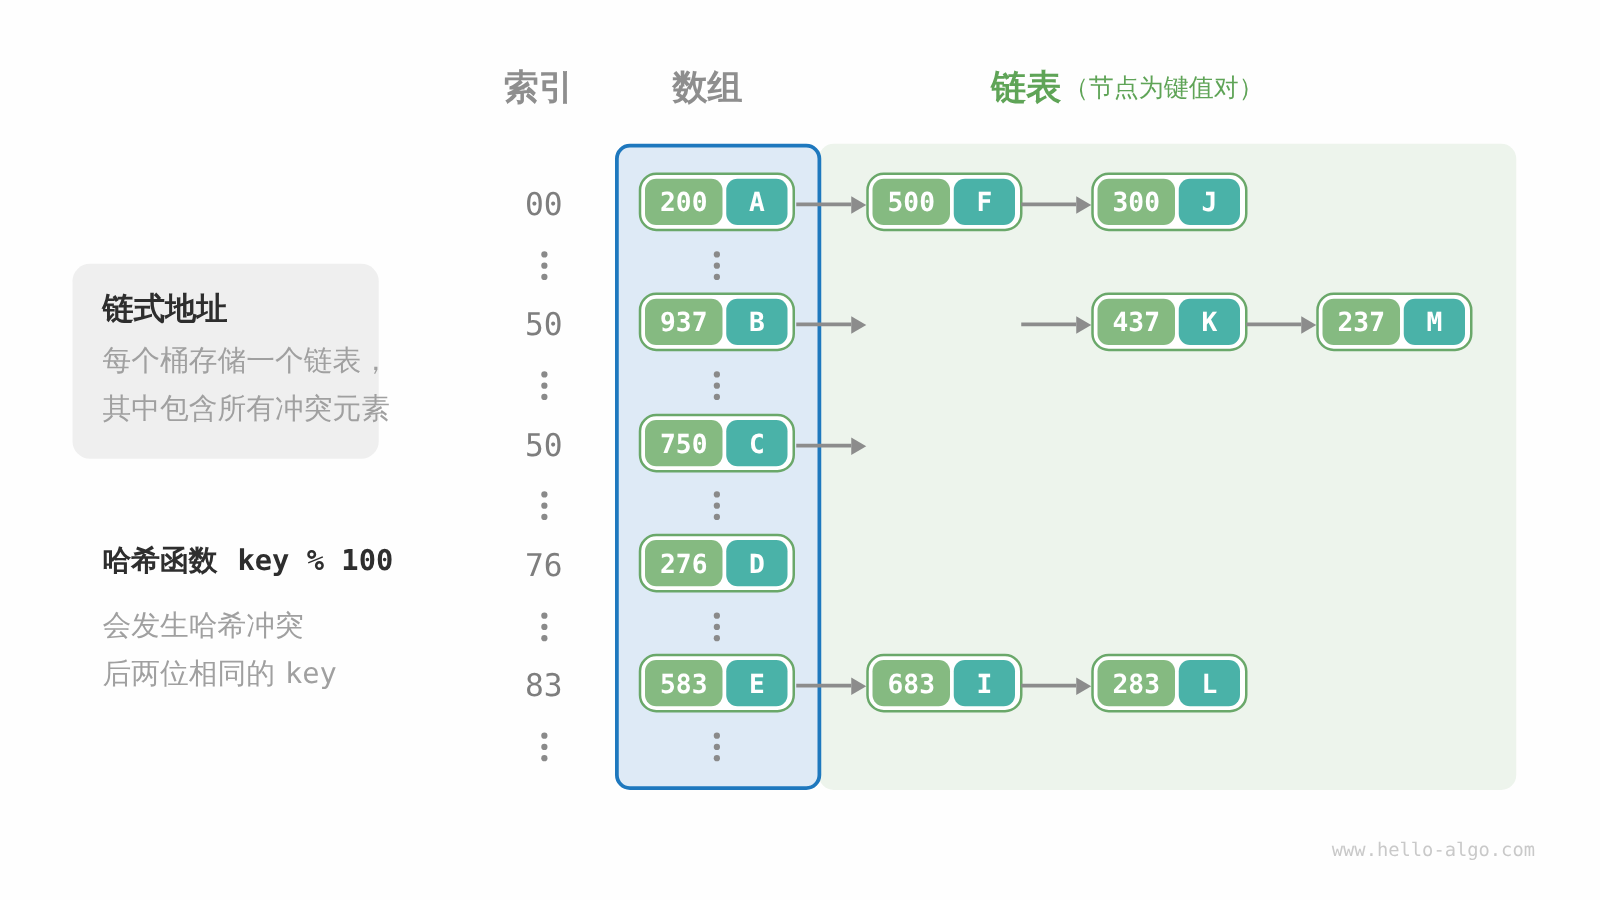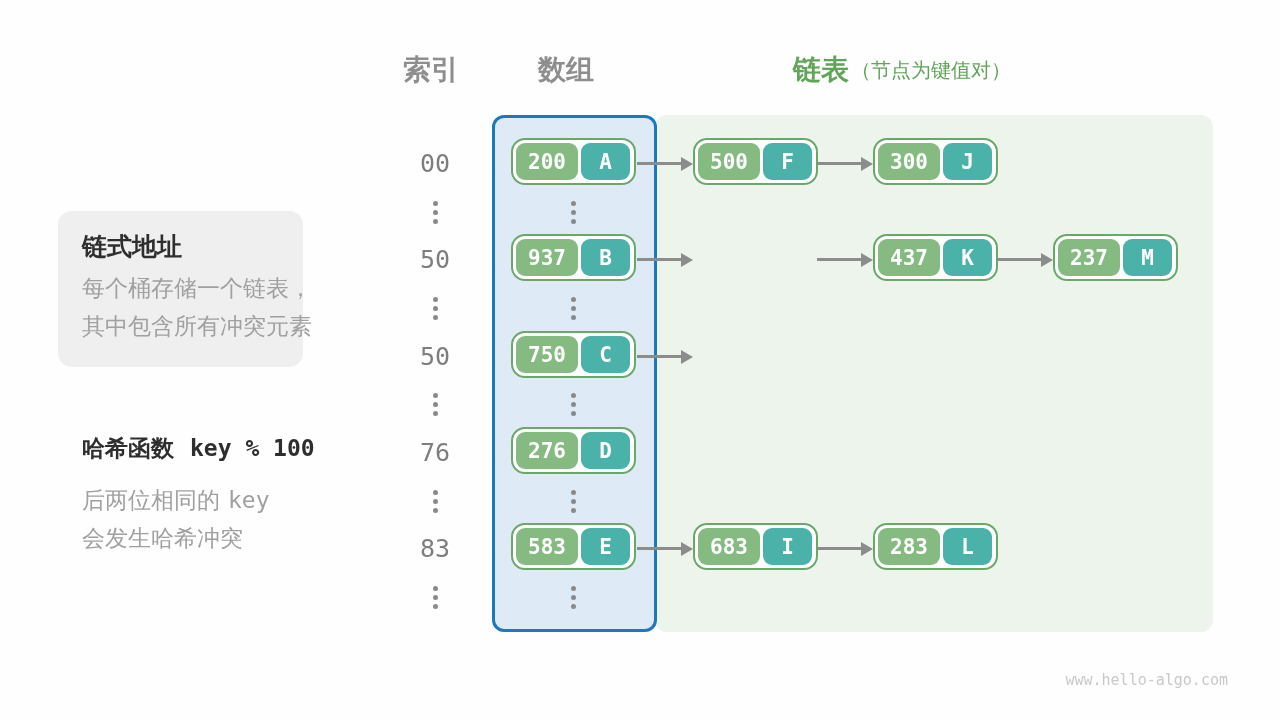--- a/index.html
+++ b/index.html
@@ -130,22 +130,22 @@
       <div>其中包含所有冲突元素</div>
     </div>
   </div>
 
   <div class="hash-note">
     <div class="hash-title">
       <span>哈希函数</span>
       <span class="code">key % 100</span>
     </div>
     <div class="hash-body">
+      <div>会发生哈希冲突</div>
       <div><span>后两位相同的</span><span class="code">key</span></div>
-      <div>会发生哈希冲突</div>
     </div>
   </div>
 
   <div class="list-region"></div>
   <div class="array-region"></div>
 
   <div class="idx" style="top:149px">00</div>
   <div class="idx" style="top:245px">50</div>
   <div class="idx" style="top:342px">50</div>
   <div class="idx" style="top:438px">76</div>

